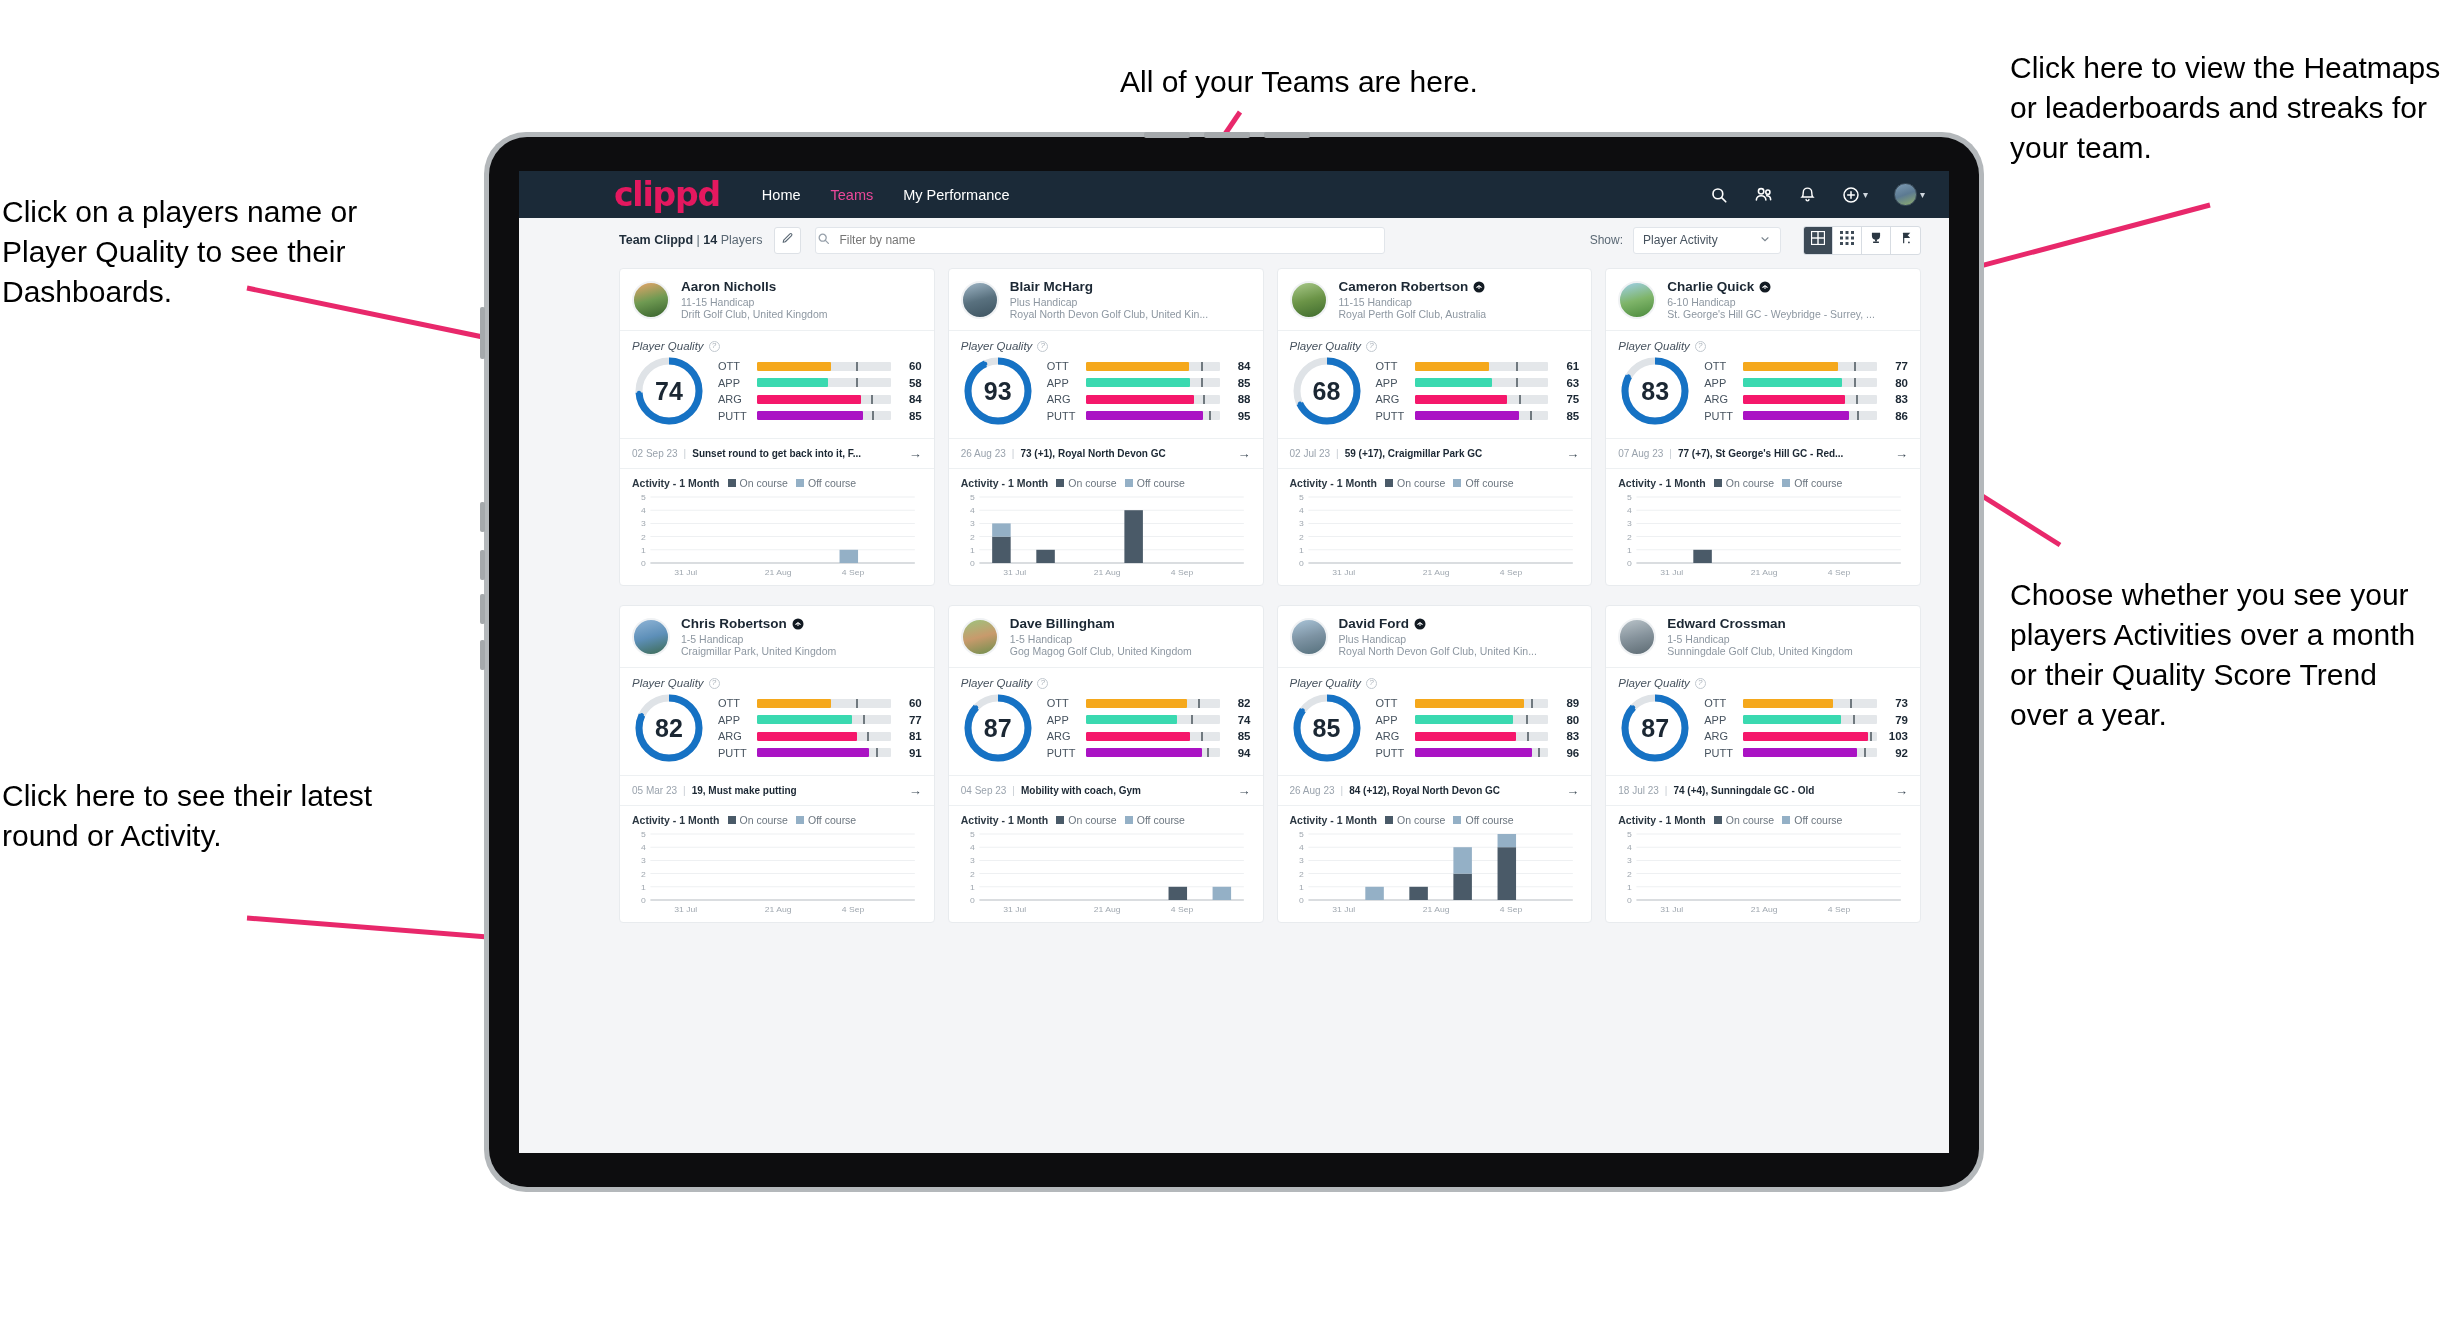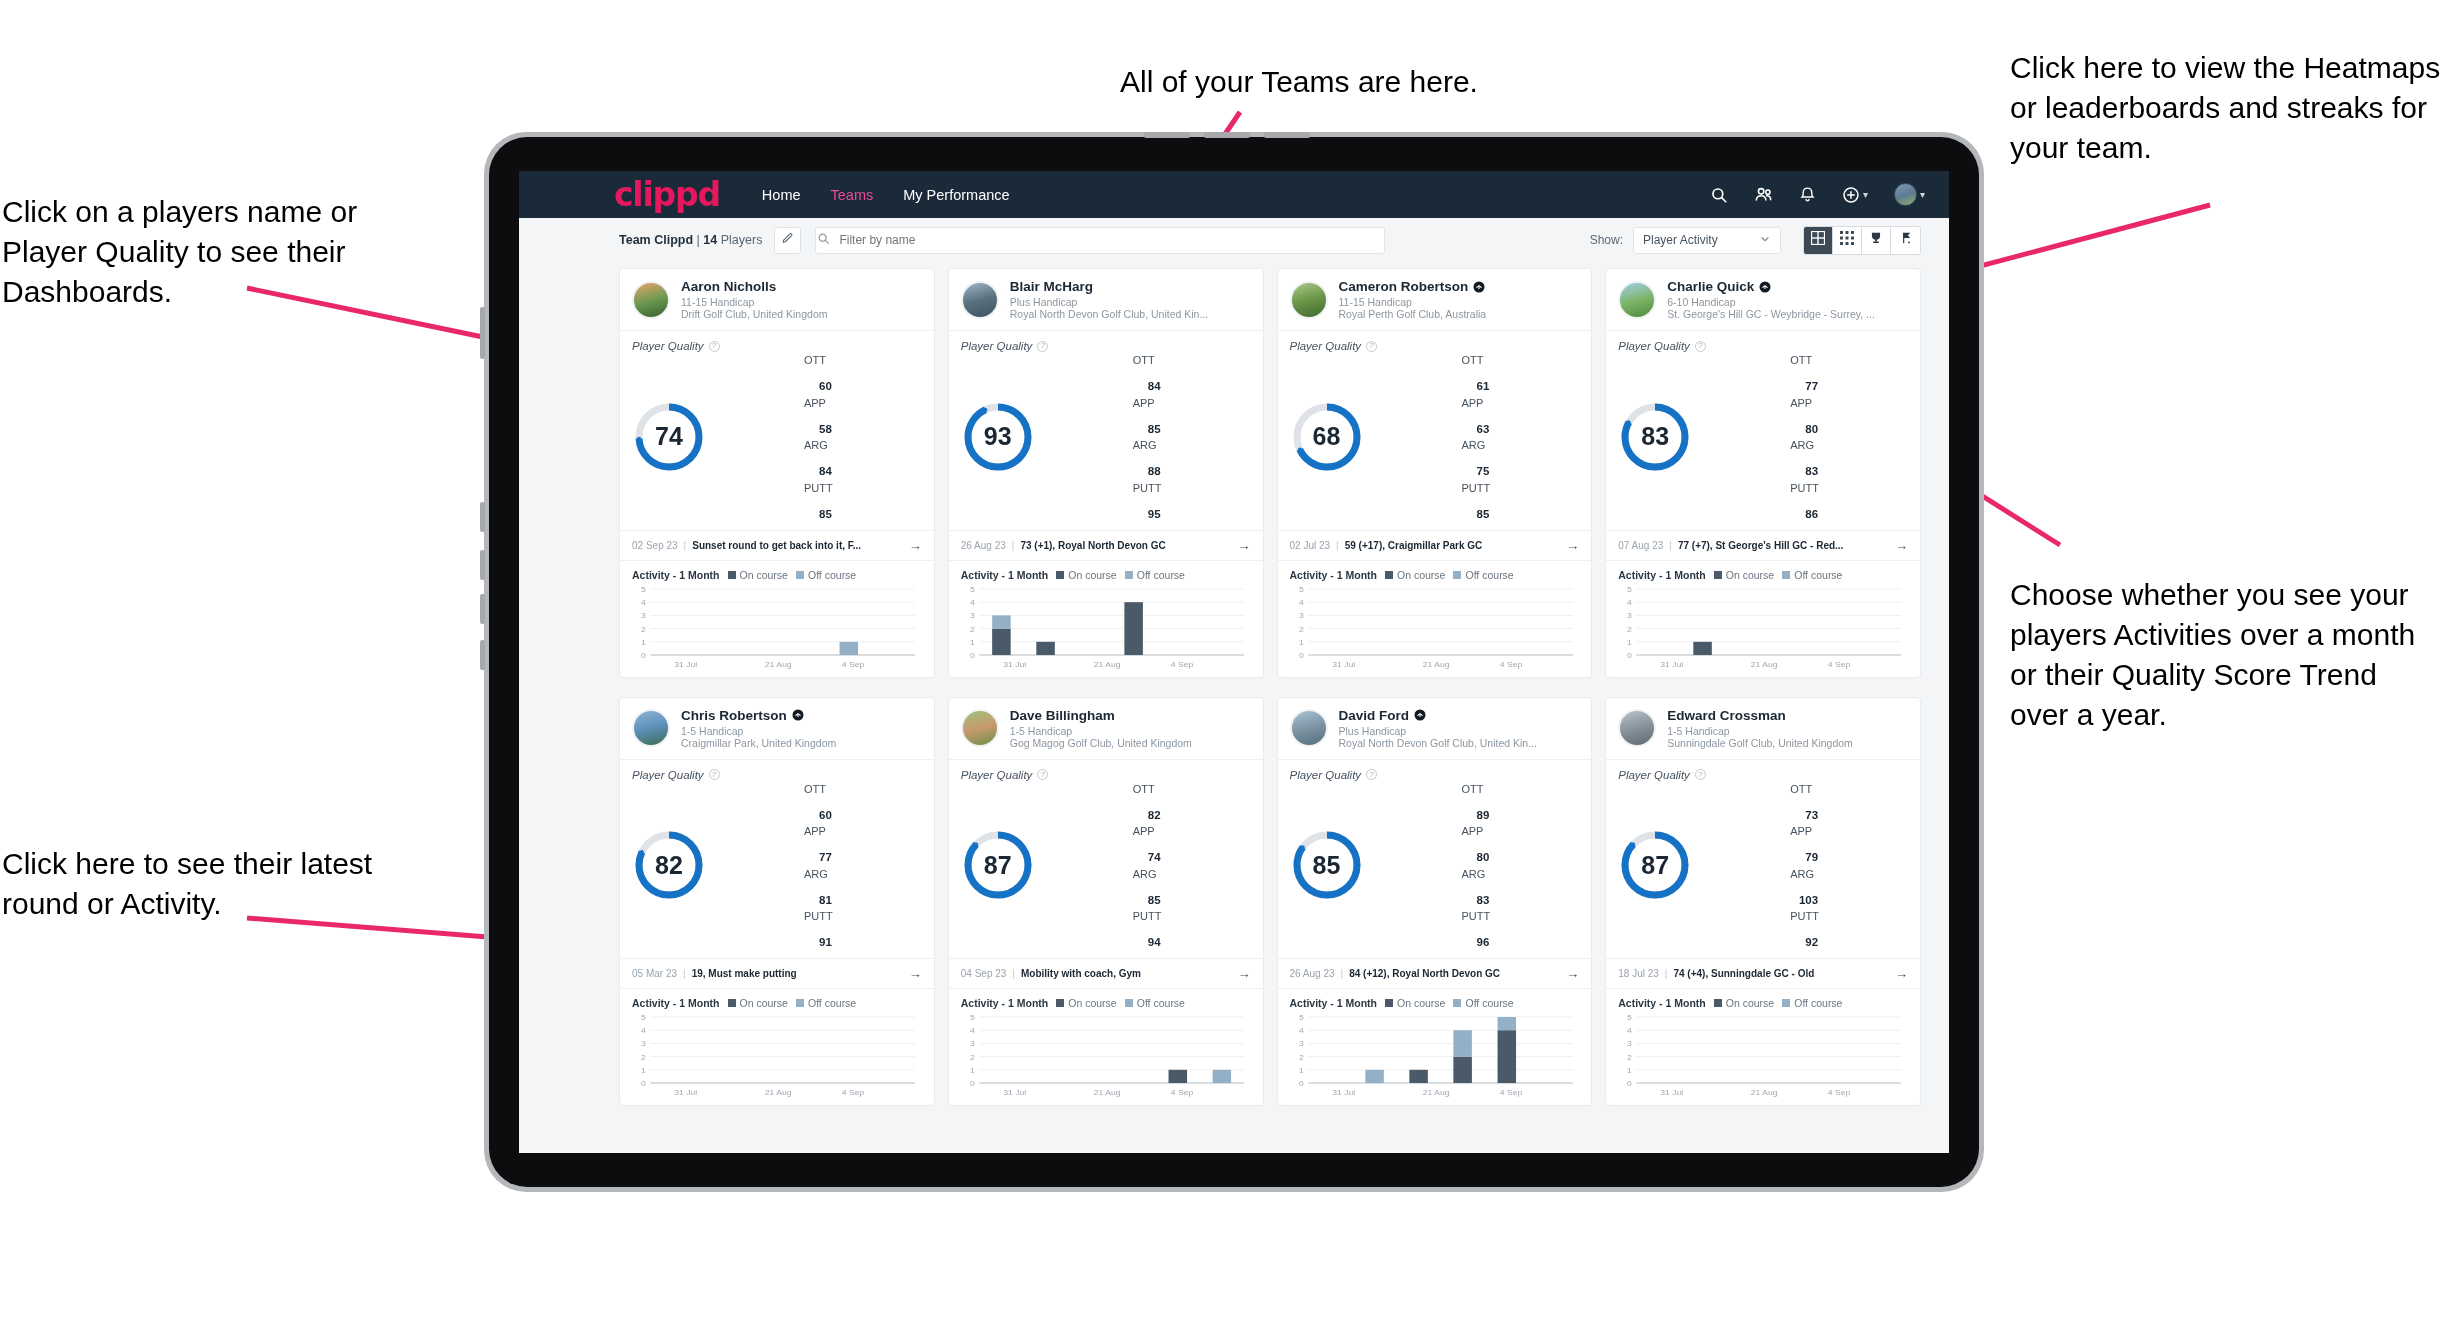--- a/index.html
+++ b/index.html
@@ -16,21 +16,21 @@
     position: absolute;
     font-size: 30px;
     line-height: 1.33;
     color: #000000;
     font-family: "Liberation Sans", sans-serif;
   }
   .ann-tl { left: 2px; top: 192px; width: 400px; }
   .ann-top { left: 1120px; top: 62px; width: 430px; }
   .ann-tr { left: 2010px; top: 48px; width: 440px; }
   .ann-r2 { left: 2010px; top: 575px; width: 420px; }
-  .ann-bl { left: 2px; top: 844px; width: 430px; }
+  .ann-bl { left: 2px; top: 776px; width: 430px; }
 
   .arrow-svg { position: absolute; left: 0; top: 0; width: 2452px; height: 1319px; pointer-events: none; }
 
   
   .tablet {
     position: absolute;
     left: 484px; top: 132px;
     width: 1500px; height: 1060px;
     background: #b4b8bb;
     border-radius: 42px;
@@ -241,21 +241,21 @@
   }
   .pq-body { display: flex; align-items: center; padding: 0 12px 10px 12px; gap: 4px; }
   .ring { width: 74px; height: 74px; flex-shrink: 0; position: relative; }
   .ring svg { display: block; }
   .ring-num {
     position: absolute; inset: 0;
     display: flex; align-items: center; justify-content: center;
     font-size: 25px; font-weight: 600; color: #1b2733;
   }
   .skills { flex: 1; display: flex; flex-direction: column; gap: 4.5px; padding-left: 8px; }
-  .skill { display: flex; align-items: center; gap: 7px; flex-direction: column; }
+  .skill { display: flex; align-items: center; gap: 7px; }
   .skill-name { font-size: 11px; color: #46525e; width: 32px; flex-shrink: 0; }
   .skill-bar {
     flex: 1; height: 9px;
     background: #e4e7ea;
     border-radius: 1px;
     position: relative;
     overflow: hidden;
   }
   .skill-fill { position: absolute; left: 0; top: 0; bottom: 0; border-radius: 1px; }
   .skill-tick { position: absolute; top: 0; bottom: 0; width: 2px; background: #70797f; }

